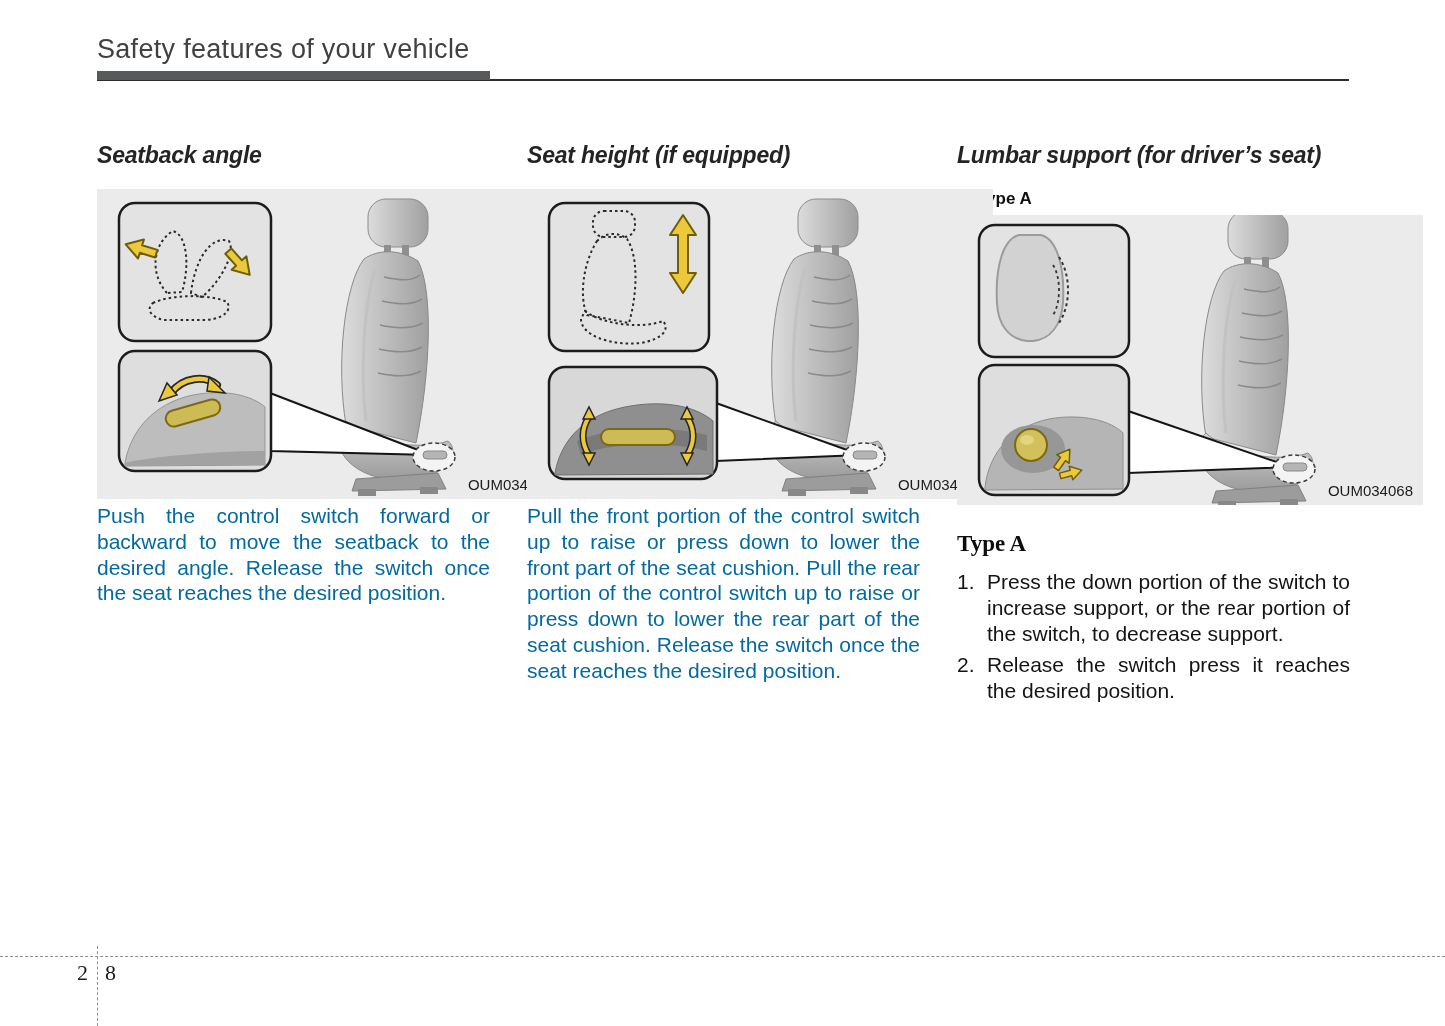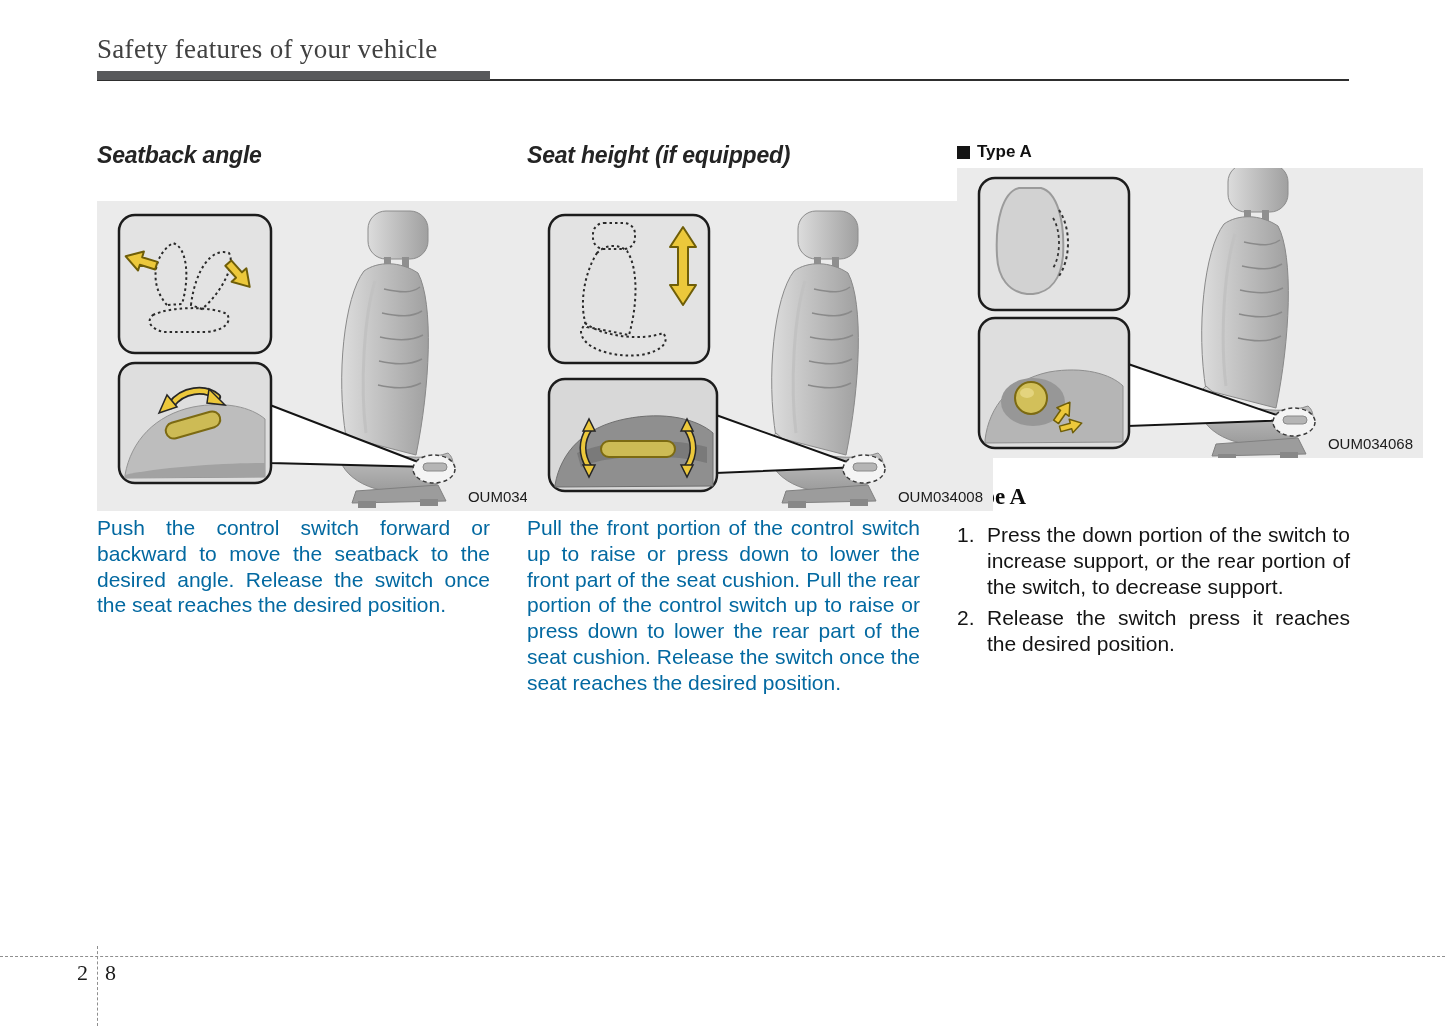--- a/index.html
+++ b/index.html
@@ -3,31 +3,31 @@
 <meta charset="utf-8">
 <style>
   * { margin:0; padding:0; box-sizing:border-box; }
   html,body { background:#ffffff; }
   body {
     width:1445px; height:1026px; position:relative; overflow:hidden;
     font-family:"Liberation Sans", sans-serif; color:#141414;
   }
   .header { position:absolute; left:97px; top:34px; width:1252px; }
   .title {
-    font-family:Liberation Serif, serif; font-weight:400;
+    font-family:Liberation Sans, sans-serif; font-weight:400;
     font-size:27px; color:#414141; letter-spacing:.3px;
   }
   .rule { position:relative; margin-top:7px; height:9px; border-bottom:2px solid #2e2e2e; }
   .rule-bar { position:absolute; left:0; bottom:-1px; width:393px; height:9px; background:#58595b; }
 
   .columns { position:absolute; left:97px; top:142px; width:1252px; display:flex; gap:37px; }
   .col { width:393px; flex:0 0 393px; }
   .col-heading {
     font-size:23px; font-weight:bold; font-style:italic; color:#242424;
-    letter-spacing:-0.2px; margin-bottom:32px; min-height:27px;
+    letter-spacing:-0.2px; margin-bottom:20px; min-height:27px;
   }
   .figure { position:relative; width:466px; background:#ebebeb; margin-bottom:4px;padding-left:10px; }
   .figure svg { display:block; }
   .figcode { position:absolute; right:10px; bottom:6px; font-size:15px; color:#1c1c1c; }
   .body { font-size:21px; line-height:1.23; text-align:justify; color:#0369a1; }
 
   .typerow { display:flex; align-items:center; gap:7px; font-size:17px; font-weight:bold; color:#111; margin-bottom:6px; height:20px; }
   .sq { width:13px; height:13px; background:#151515; display:inline-block; }
   .sub { font-family:"Liberation Serif", serif; font-size:23px; font-weight:bold; color:#0d0d0d; margin:26px 0 12px 0; }
   .steps { list-style:none; }
@@ -148,20 +148,21 @@
           <polygon points="144,230 150,218 156,230" fill="#ecc83b" stroke="#262626" stroke-width="1.5"></polygon>
           <polygon points="144,264 150,276 156,264" fill="#ecc83b" stroke="#262626" stroke-width="1.5"></polygon>
         </g>
       </svg>
       <div class="figcode">OUM034008</div>
     </div>
     <p class="body">Pull the front portion of the control switch up to raise or press down to lower the front part of the seat cushion. Pull the rear portion of the control switch up to raise or press down to lower the rear part of the seat cushion. Release the switch once the seat reaches the desired position.</p>
   </section>
 
   <section class="col">
+    <h2 class="col-heading">Lumbar support (for driver’s seat)</h2>
     <div class="typerow">
       <span class="sq"></span>
       <span>Type A</span>
     </div>
     <div class="figure">
       <svg viewBox="0 0 393 290" width="393" height="290">
         <rect width="393" height="290" fill="#ebebeb"></rect>
         <use href="#seatSide" x="185" y="-14"></use>
         <polygon points="161,196 161,258 324,252" fill="#ffffff" stroke="#141414" stroke-width="2"></polygon>
         <ellipse cx="327" cy="254" rx="21" ry="14" fill="#f4f4f4" stroke="#3a3a3a" stroke-width="1.5" stroke-dasharray="4 3"></ellipse>

